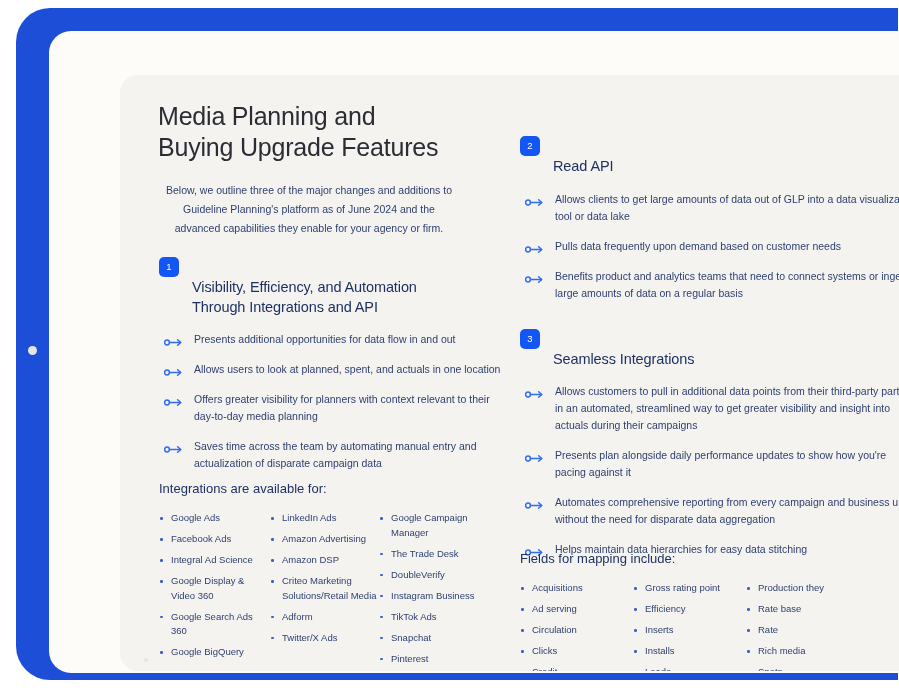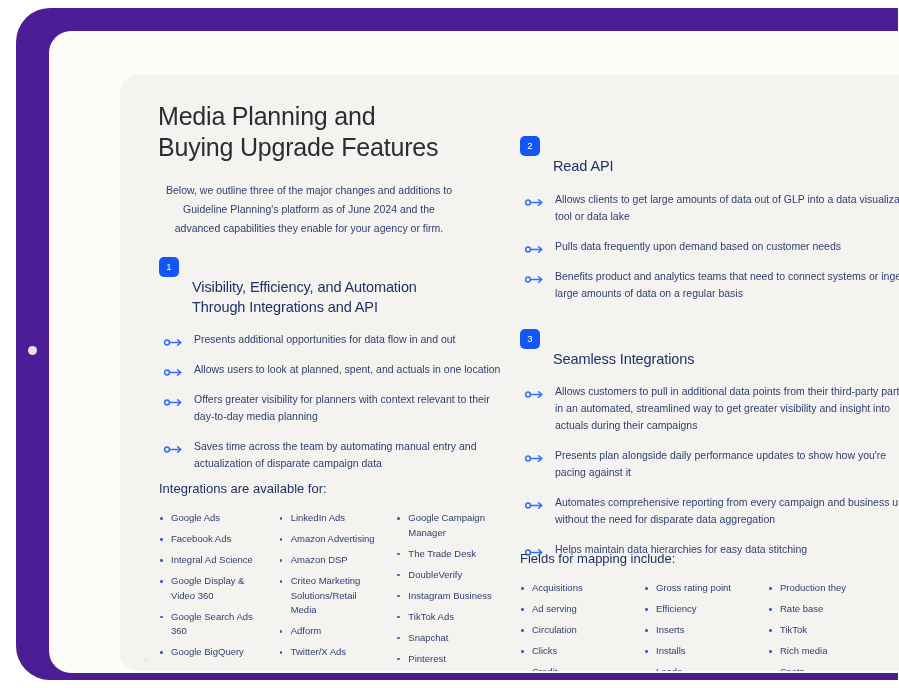--- a/index.html
+++ b/index.html
@@ -8,21 +8,21 @@
     background: #ffffff;
     font-family: "Liberation Sans", sans-serif;
     overflow: hidden;
   }
 
   
   #device-frame {
     position: absolute;
     left: 16px; top: 8px;
     width: 882px; height: 672px;
-    background: #4c1d95;
+    background: #1d4ed8;
     border-radius: 34px 0 0 34px;
   }
   #device-bezel {
     position: absolute;
     left: 33px; top: 23px;
     width: 866px; height: 642px;
     background: #fdfcf8;
     border-radius: 22px 0 0 22px;
   }
   #device-camera {
@@ -122,21 +122,21 @@
 
   
   .sub-heading {
     font-size: 13px;
     line-height: 18px;
     color: #1f3163;
     margin-bottom: 13px;
   }
   .dot-cols {
     display: flex;
-    gap: 12px;
+    gap: 1px;
   }
   .dot-cols > ul {
     list-style: none;
   }
   .dot-cols > ul > li {
     position: relative;
     padding-left: 12px;
     margin-bottom: 6.5px;
     font-size: 9.5px;
     line-height: 14.5px;
@@ -310,21 +310,21 @@
             <ul>
               <li>Gross rating point</li>
               <li>Efficiency</li>
               <li>Inserts</li>
               <li>Installs</li>
               <li>Leads</li>
             </ul>
             <ul>
               <li>Production they</li>
               <li>Rate base</li>
-              <li>TikTok</li>
+              <li>Rate</li>
               <li>Rich media</li>
               <li>Spots</li>
             </ul>
           </div>
       </div>
 
     </div>
   </div>
 
   <div id="home-dot"></div>

